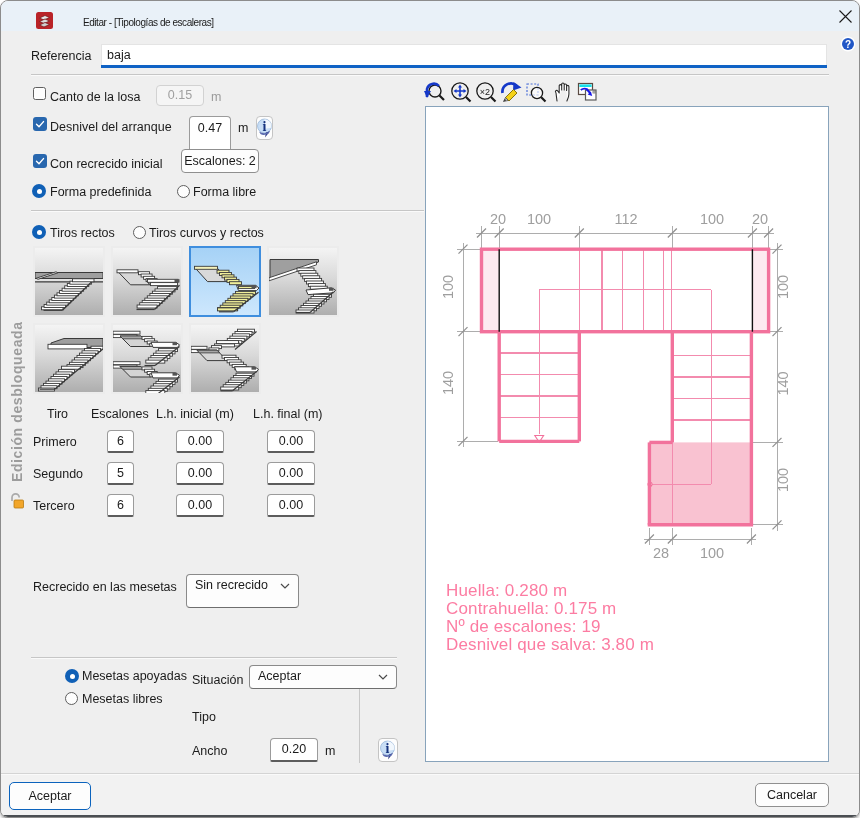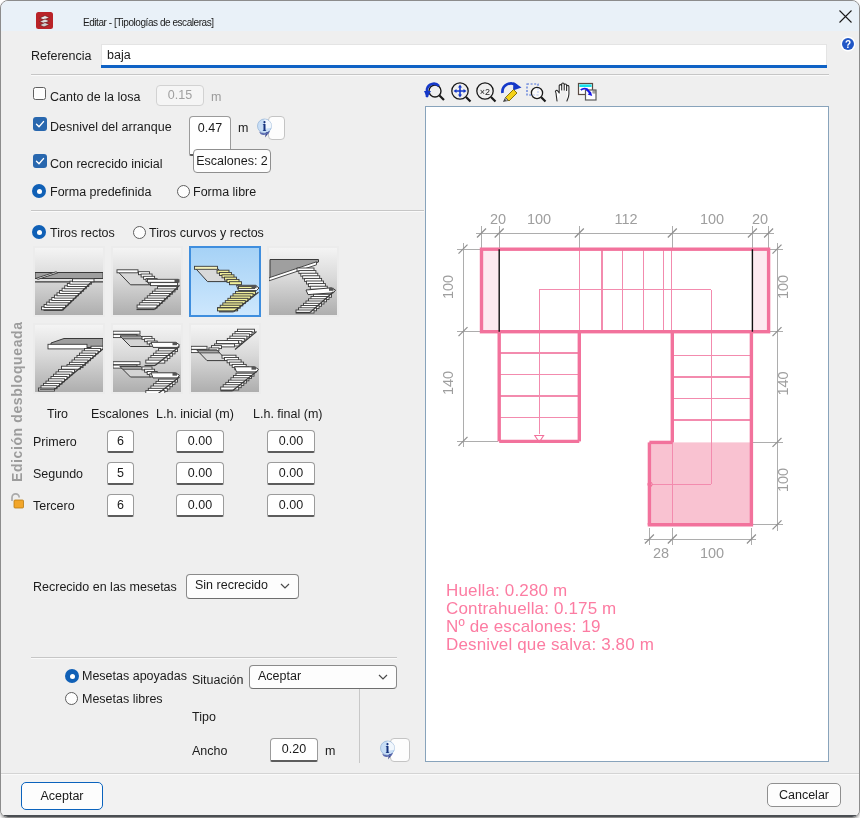--- a/index.html
+++ b/index.html
@@ -16,21 +16,21 @@
   .cbc{position:absolute;width:14px;height:14px;border-radius:3px;background:#2867ae;}
   .cbc svg{position:absolute;left:1px;top:1px;}
   .radio{position:absolute;width:13px;height:13px;border:1px solid #5f5f5f;border-radius:50%;background:#fdfdfd;box-sizing:border-box;}
   .radioc{position:absolute;width:14px;height:14px;border-radius:50%;background:#1060b6;}
   .radioc::after{content:"";position:absolute;left:4.5px;top:4.5px;width:5px;height:5px;border-radius:50%;background:#fff;}
   .inp{position:absolute;background:#ffffff;border:1px solid #9b9b9b;border-bottom:2px solid #5c5c5c;border-radius:4px 4px 2px 2px;box-sizing:border-box;
        font-size:12.5px;color:#1b1b1b;text-align:center;line-height:21px;}
   .inpdis{position:absolute;background:#f5f5f5;border:1px solid #d2d2d2;border-radius:4px;box-sizing:border-box;
        font-size:12.5px;color:#a0a0a0;text-align:center;line-height:19px;}
   .btn{position:absolute;background:#fdfdfd;border:1px solid #8f8f8f;border-radius:4px;box-sizing:border-box;
-       font-size:12.5px;color:#1b1b1b;text-align:center;margin-left:12px;}
+       font-size:12.5px;color:#1b1b1b;text-align:center;}
   .dd{position:absolute;background:#fdfdfd;border:1px solid #8a8a8a;border-bottom-color:#6e6e6e;border-radius:4px;box-sizing:border-box;
        font-size:12.5px;color:#1b1b1b;}
   .dd span{position:absolute;left:8px;top:3px;}
   .dd svg{position:absolute;right:8px;top:8px;}
   .sep{position:absolute;height:1px;background:#c6c6c6;box-shadow:0 1px 0 #fafafa;}
   .vsep{position:absolute;width:1px;background:#c8c8c8;}
   .thumb{position:absolute;width:72px;height:71px;box-sizing:border-box;border:2px solid #ececec;
          background:linear-gradient(#f4f4f4,#d9d9d9 45%,#aeaeae);}
   .thumbsel{position:absolute;width:72px;height:71px;box-sizing:border-box;border:2px solid #3f8ede;
          background:linear-gradient(#a6d2f6,#cde7fd);}
@@ -316,21 +316,21 @@
   <div class="inp" style="left:106px;top:461px;width:27px;height:23px;line-height:20px">5</div>
   <div class="inp" style="left:175px;top:461px;width:48px;height:23px;line-height:20px">0.00</div>
   <div class="inp" style="left:266px;top:461px;width:48px;height:23px;line-height:20px">0.00</div>
 
   <div class="lbl" style="left:32px;top:498px">Tercero</div>
   <div class="inp" style="left:106px;top:493px;width:27px;height:23px;line-height:20px">6</div>
   <div class="inp" style="left:175px;top:493px;width:48px;height:23px;line-height:20px">0.00</div>
   <div class="inp" style="left:266px;top:493px;width:48px;height:23px;line-height:20px">0.00</div>
 
   <div class="lbl" style="left:32px;top:579px">Recrecido en las mesetas</div>
-  <div class="dd" style="left:185px;top:573px;width:113px;height:25px">
+  <div class="dd" style="left:185px;top:573px;width:113px;height:34px">
       <span>Sin recrecido</span>
     <svg width="10" height="6" viewBox="0 0 10 6">
         <path d="M1 1 L5 5 L9 1" stroke="#4a4a4a" stroke-width="1.2" fill="none"></path>
       </svg>
   </div>
 
   <div class="sep" style="left:30px;top:656px;width:366px"></div>
   <div class="radioc" style="left:64px;top:668px"></div>
   <div class="lbl bold" style="left:81px;top:668px">Mesetas apoyadas</div>
   <div class="radio" style="left:64px;top:691px"></div>

